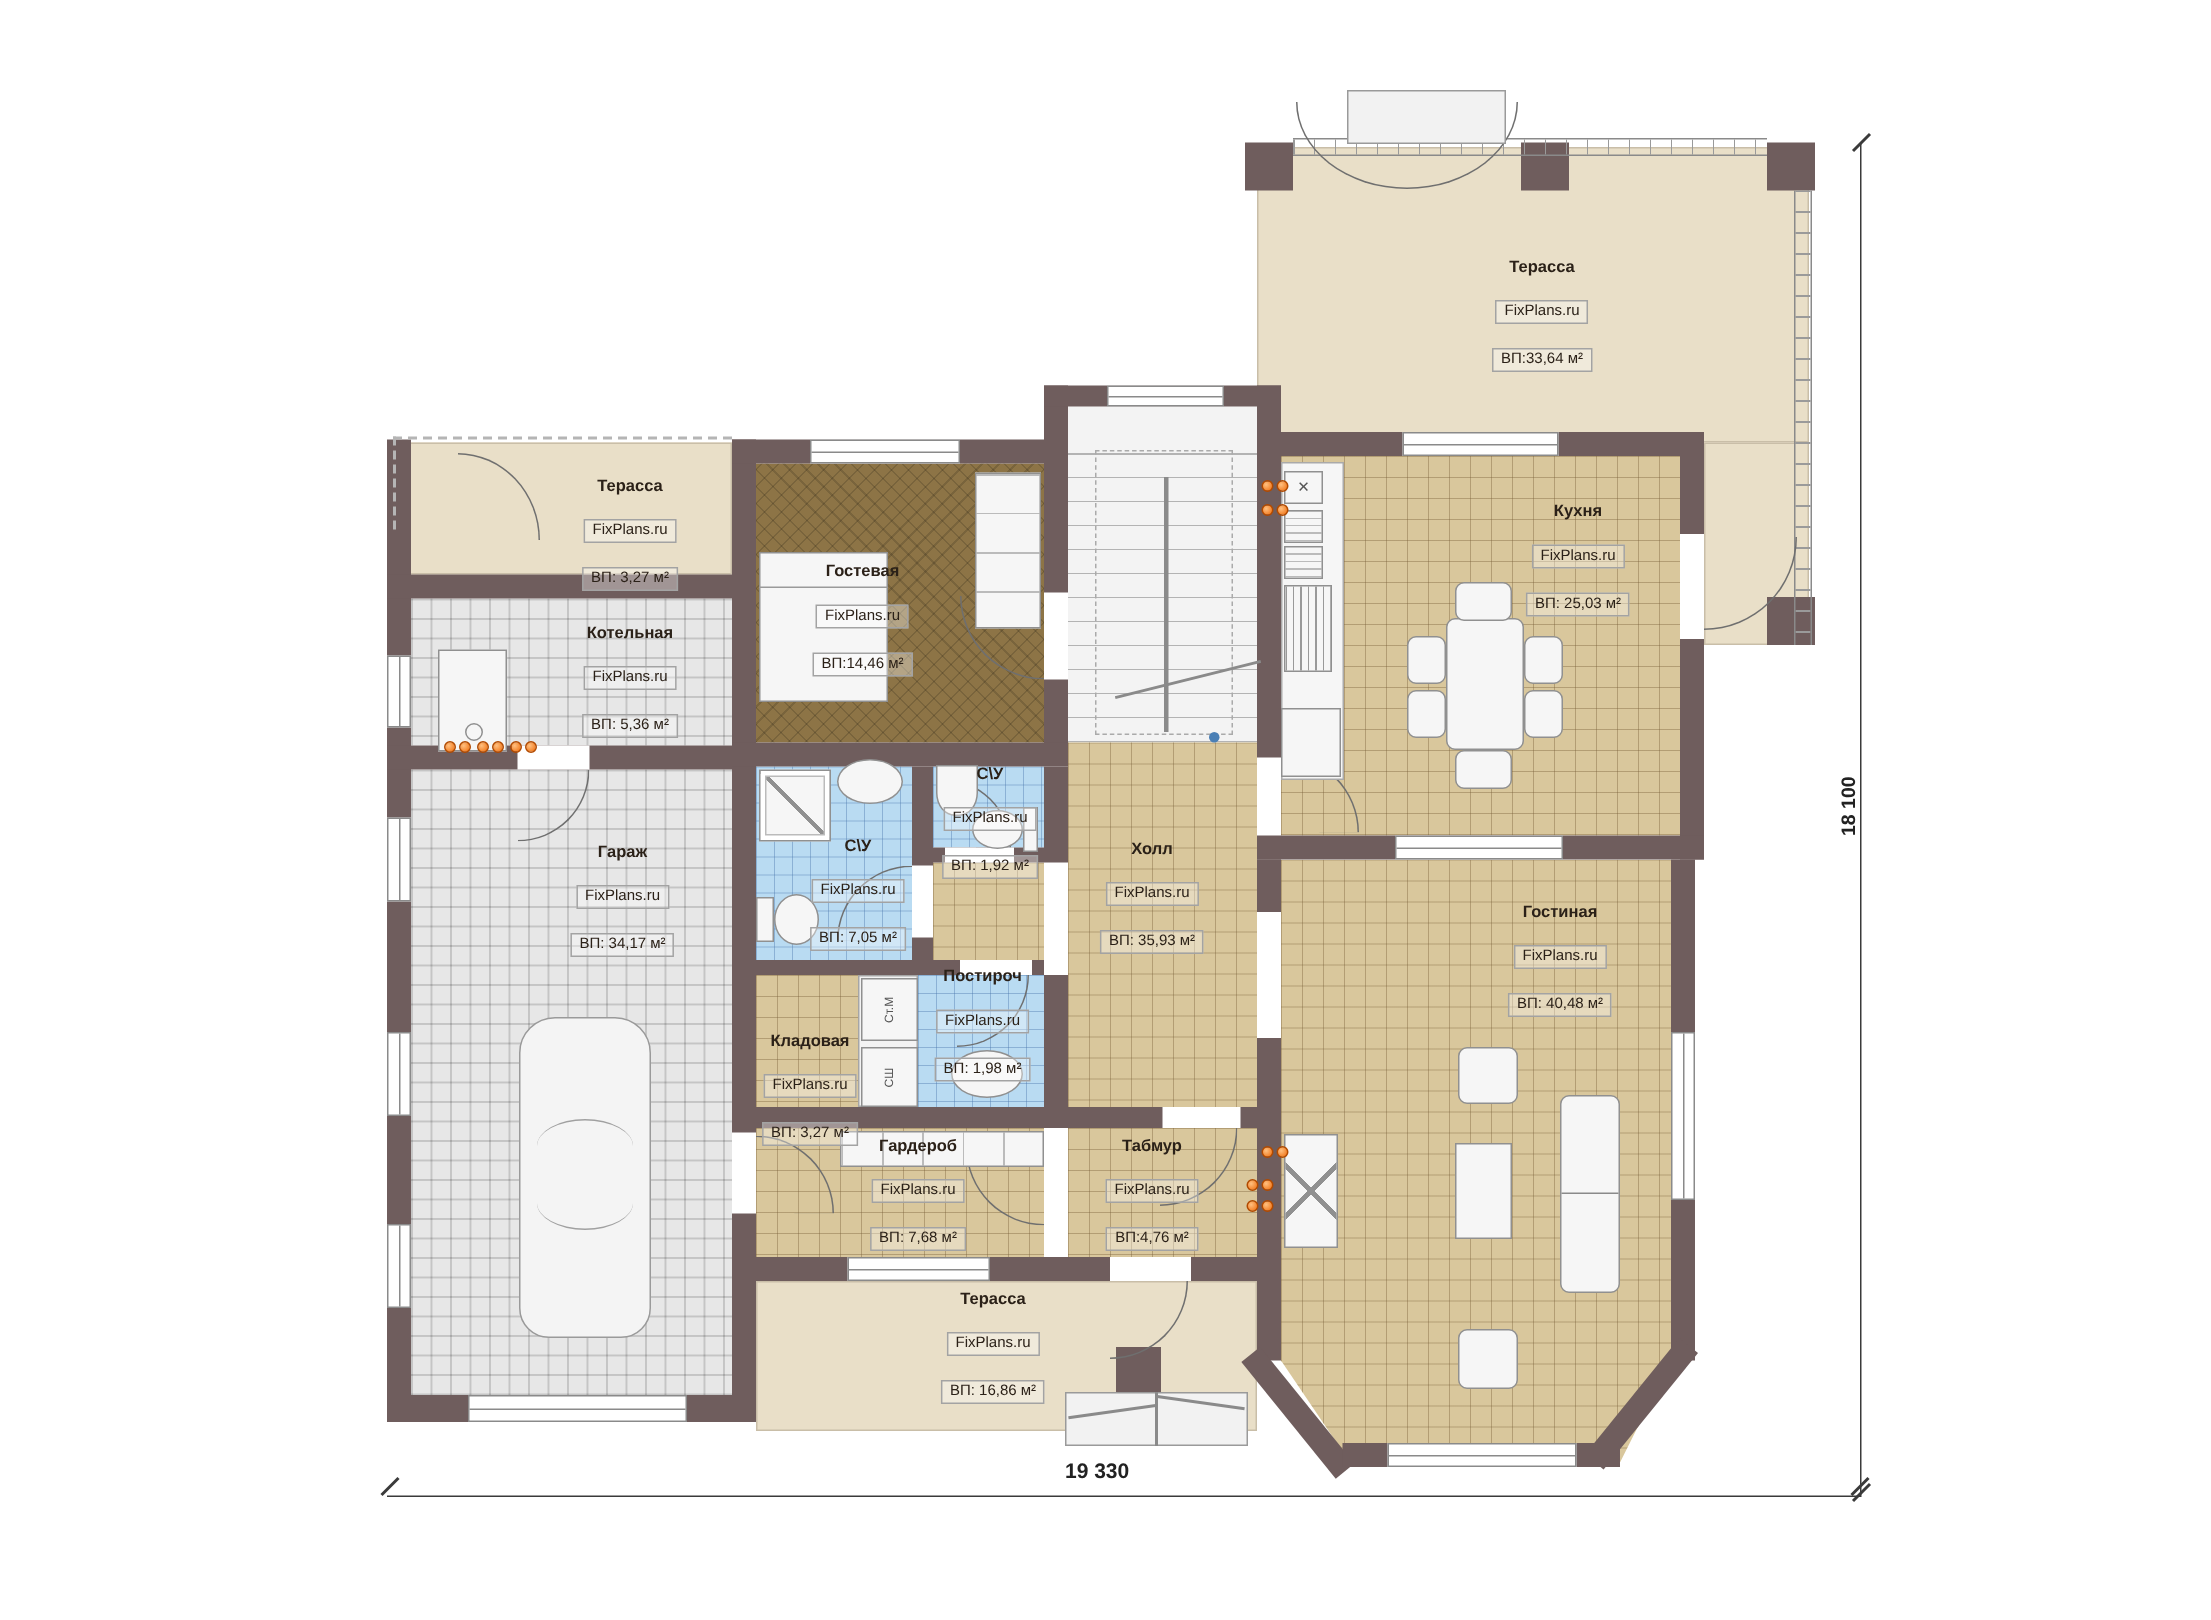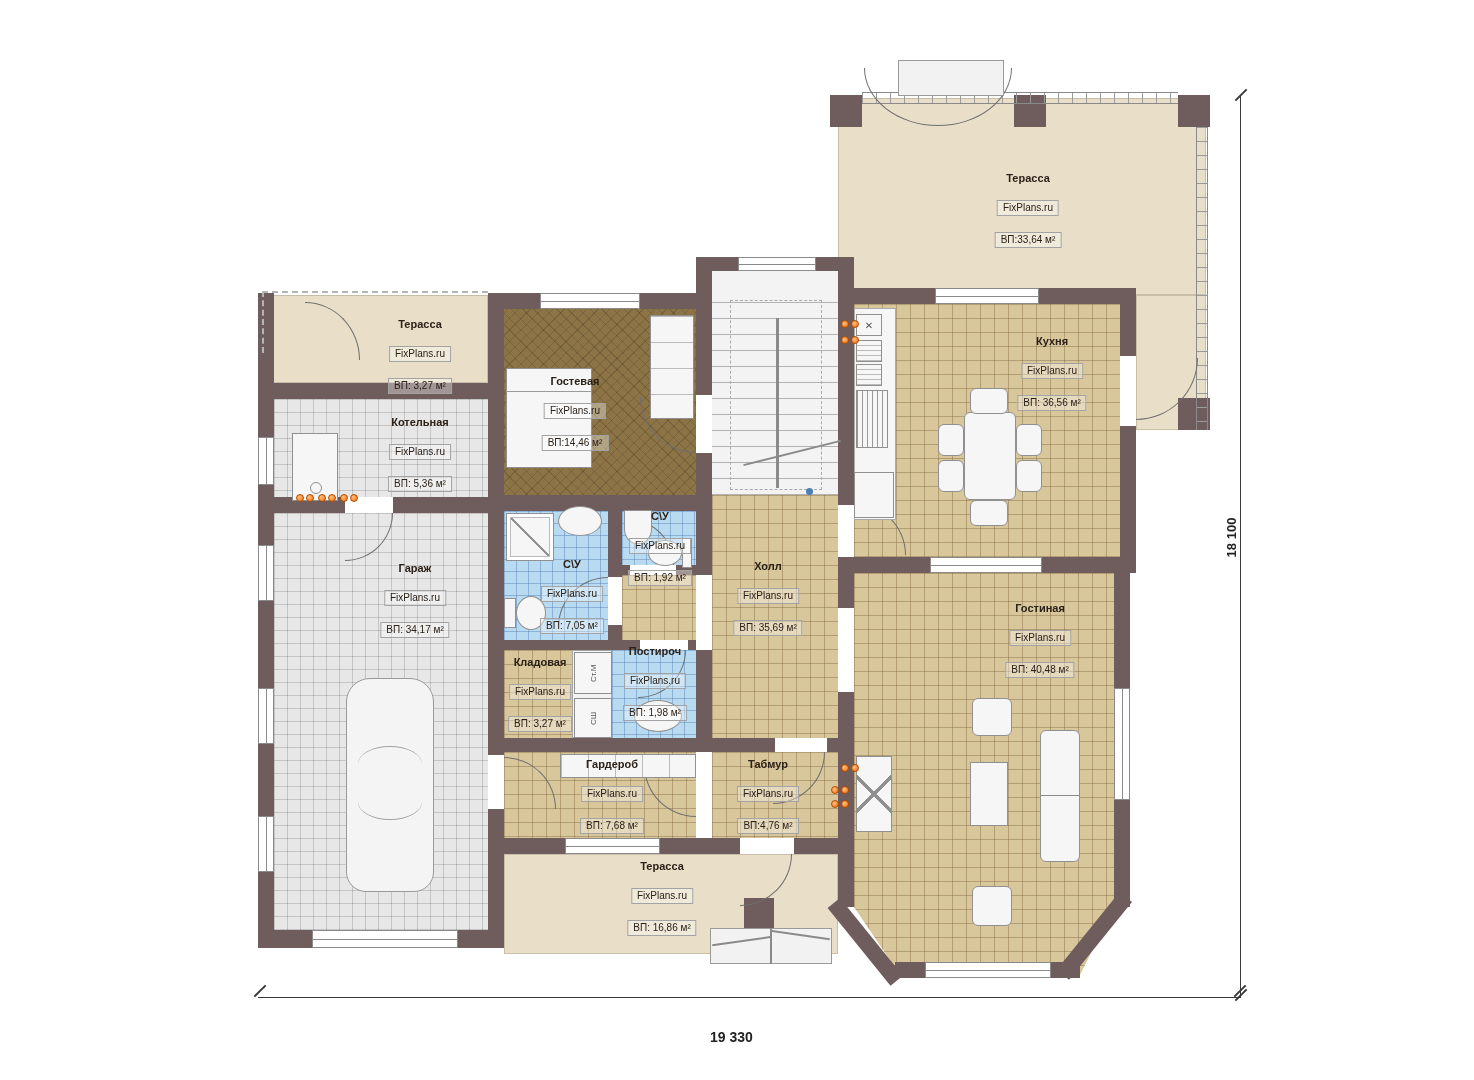--- a/index.html
+++ b/index.html
@@ -273,48 +273,48 @@
     <div class="rbox">ВП: 5,36 м²</div>
   </div>
   <div class="rlabel" style="left:575px;top:375px">
     <div class="rname">Гостевая</div>
     <div class="rbox">FixPlans.ru</div>
     <div class="rbox">ВП:14,46 м²</div>
   </div>
   <div class="rlabel" style="left:1052px;top:335px">
     <div class="rname">Кухня</div>
     <div class="rbox">FixPlans.ru</div>
-    <div class="rbox">ВП: 36,56 м²</div>
+    <div class="rbox">ВП: 25,03 м²</div>
   </div>
   <div class="rlabel" style="left:415px;top:562px">
     <div class="rname">Гараж</div>
     <div class="rbox">FixPlans.ru</div>
     <div class="rbox">ВП: 34,17 м²</div>
   </div>
   <div class="rlabel" style="left:572px;top:558px">
     <div class="rname">С\У</div>
     <div class="rbox">FixPlans.ru</div>
     <div class="rbox">ВП: 7,05 м²</div>
   </div>
   <div class="rlabel" style="left:660px;top:510px">
     <div class="rname">С\У</div>
     <div class="rbox">FixPlans.ru</div>
     <div class="rbox">ВП: 1,92 м²</div>
   </div>
   <div class="rlabel" style="left:768px;top:560px">
     <div class="rname">Холл</div>
     <div class="rbox">FixPlans.ru</div>
-    <div class="rbox">ВП: 35,69 м²</div>
+    <div class="rbox">ВП: 35,93 м²</div>
   </div>
   <div class="rlabel" style="left:1040px;top:602px">
     <div class="rname">Гостиная</div>
     <div class="rbox">FixPlans.ru</div>
     <div class="rbox">ВП: 40,48 м²</div>
   </div>
-  <div class="rlabel" style="left:540px;top:656px">
+  <div class="rlabel" style="left:540px;top:688px">
     <div class="rname">Кладовая</div>
     <div class="rbox">FixPlans.ru</div>
     <div class="rbox">ВП: 3,27 м²</div>
   </div>
   <div class="rlabel" style="left:655px;top:645px">
     <div class="rname">Постироч</div>
     <div class="rbox">FixPlans.ru</div>
     <div class="rbox">ВП: 1,98 м²</div>
   </div>
   <div class="rlabel" style="left:612px;top:758px">
@@ -329,19 +329,19 @@
   </div>
   <div class="rlabel" style="left:662px;top:860px">
     <div class="rname">Терасса</div>
     <div class="rbox">FixPlans.ru</div>
     <div class="rbox">ВП: 16,86 м²</div>
   </div>
 
   <div class="dline" style="left:258px;top:997px;width:982px;height:1px"></div>
   <div class="dtick" style="left:252px;top:990px;width:16px;height:2px;transform:rotate(-45deg)"></div>
   <div class="dtick" style="left:1232px;top:990px;width:16px;height:2px;transform:rotate(-45deg)"></div>
-  <div class="dlabel" style="left:710px;top:1029px">19 330</div>
+  <div class="dlabel" style="left:710px;top:972px">19 330</div>
   <div class="dline" style="left:1240px;top:96px;width:1px;height:902px"></div>
   <div class="dtick" style="left:1233px;top:94px;width:16px;height:2px;transform:rotate(-45deg)"></div>
   <div class="dtick" style="left:1233px;top:994px;width:16px;height:2px;transform:rotate(-45deg)"></div>
   <div class="dlabel" style="left:1212px;top:530px;transform:rotate(-90deg);transform-origin:center;font-size:13px">18 100</div>
 
 </div>
 
 </body></html>

